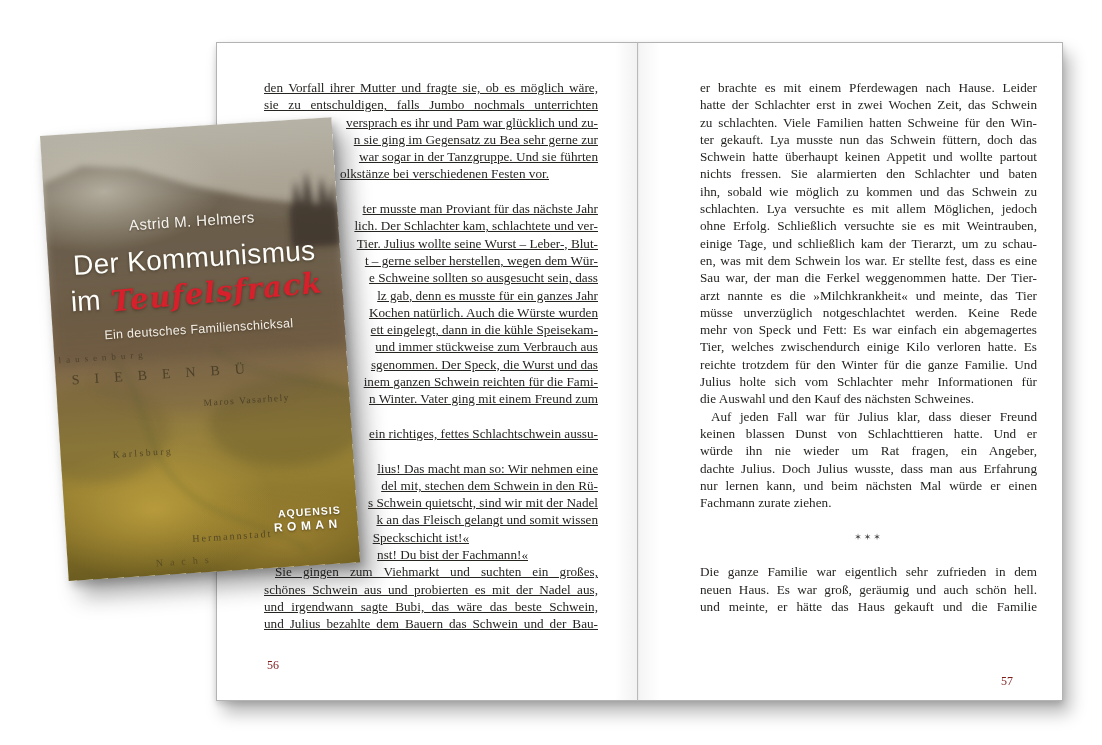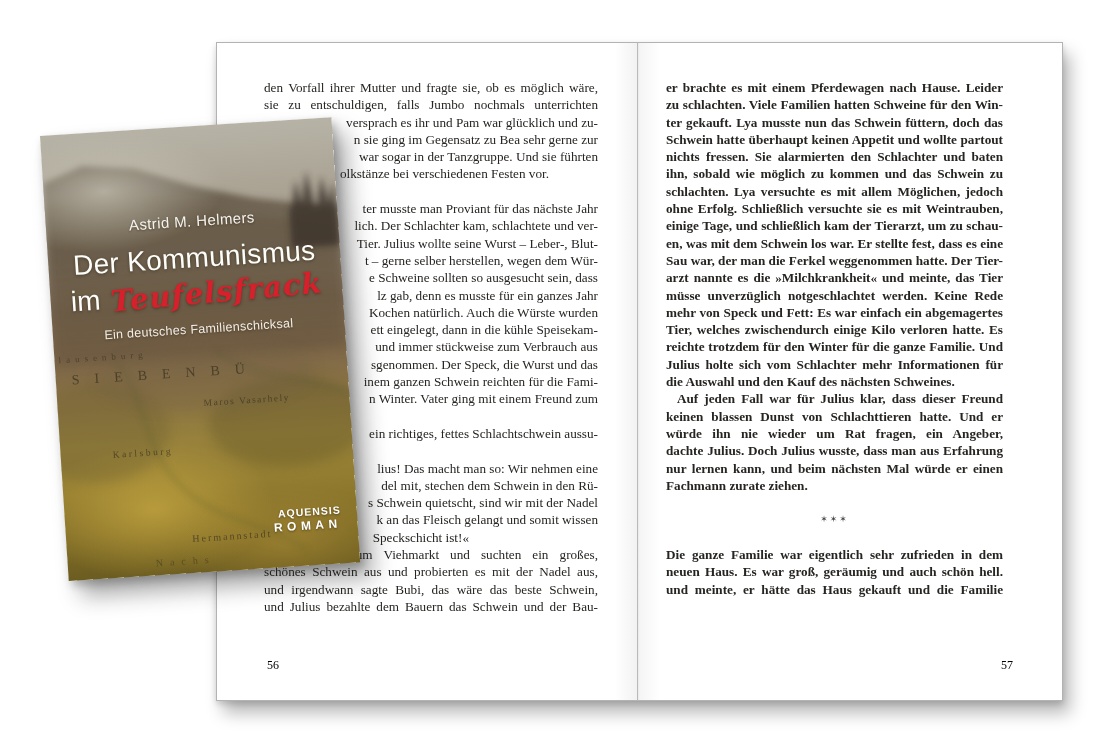--- a/index.html
+++ b/index.html
@@ -26,38 +26,38 @@
     background:linear-gradient(90deg,rgba(0,0,0,0) 0%,rgba(0,0,0,.05) 48%,rgba(0,0,0,.10) 50%,rgba(0,0,0,.04) 55%,rgba(0,0,0,0) 100%);
     pointer-events:none;
   }
   .page{position:absolute;top:0;height:100%;}
   .page.left{left:0;width:420px;}
   .page.right{left:421px;width:424px;}
   .text-col{
     position:absolute;top:36px;
     font-size:13.2px;line-height:17.3px;color:#262522;
   }
-  .page.left  .text-col{left:47px;width:334px;}
-  .page.right .text-col{left:28px;width:337px;font-weight:bold;}
+  .page.left  .text-col{left:47px;width:334px;text-decoration:underline;}
+  .page.right .text-col{left:62px;width:337px;}
   .line{height:17.3px;overflow:hidden;white-space:nowrap;}
   .line.j{white-space:normal;text-align:justify;text-align-last:justify;}
   .line.r{text-align:right;}
   .line.l{text-align:left;}
   .line.ind{padding-left:11px;}
   .line.gap{}
   .line.stars{
     text-align:center;white-space:normal;
     font-family:"DejaVu Sans",sans-serif;
     font-size:9px;letter-spacing:2px;color:#4a4a4a;
   }
   .pagenum{
-    position:absolute;top:615px;font-size:12px;color:#000000;
+    position:absolute;top:615px;font-size:12px;color:#7f1d1d;
   }
   .pagenum.pn-left{left:50px;}
-  .pagenum.pn-right{right:49px;}
+  .pagenum.pn-right{right:49px;margin-top:16px;}
 
   
   .cover{
     position:absolute;left:40px;top:136px;width:292px;height:446px;
     transform:rotate(-3.7deg);transform-origin:0 0;
     box-shadow:12px 16px 22px rgba(30,30,30,.38), 3px 5px 8px rgba(30,30,30,.25);
     overflow:hidden;
     background:linear-gradient(180deg,
       #b6b3a6 0%, #aaa293 16%, #958a7b 28%, #7b6853 40%,
       #7b654a 50%, #8a7344 60%, #97813c 70%, #937d31 80%,
@@ -141,32 +141,34 @@
           <div class="line r">inem ganzen Schwein reichten für die Fami-</div>
           <div class="line r">n Winter. Vater ging mit einem Freund zum</div>
           <div class="line gap"></div>
           <div class="line r">ein richtiges, fettes Schlachtschwein aussu-</div>
           <div class="line gap"></div>
           <div class="line r">lius! Das macht man so: Wir nehmen eine</div>
           <div class="line r">del mit, stechen dem Schwein in den Rü-</div>
           <div class="line r">s Schwein quietscht, sind wir mit der Nadel</div>
           <div class="line r">k an das Fleisch gelangt und somit wissen</div>
           <div class="line r" style="padding-right: 129px;">Speckschicht ist!«</div>
+          <div class="line r" style="padding-right: 70px;">nst! Du bist der Fachmann!«</div>
           <div class="line j ind">Sie gingen zum Viehmarkt und suchten ein großes,</div>
           <div class="line j">schönes Schwein aus und probierten es mit der Nadel aus,</div>
           <div class="line j">und irgendwann sagte Bubi, das wäre das beste Schwein,</div>
           <div class="line j">und Julius bezahlte dem Bauern das Schwein und der Bau-</div>
         </div>
       <div class="pagenum pn-left">56</div>
     </div>
     <div class="gutter-shade"></div>
     <div class="gutter"></div>
     <div class="page right">
       <div class="text-col">
           <div class="line j">er brachte es mit einem Pferdewagen nach Hause. Leider</div>
+          <div class="line j">hatte der Schlachter erst in zwei Wochen Zeit, das Schwein</div>
           <div class="line j">zu schlachten. Viele Familien hatten Schweine für den Win-</div>
           <div class="line j">ter gekauft. Lya musste nun das Schwein füttern, doch das</div>
           <div class="line j">Schwein hatte überhaupt keinen Appetit und wollte partout</div>
           <div class="line j">nichts fressen. Sie alarmierten den Schlachter und baten</div>
           <div class="line j">ihn, sobald wie möglich zu kommen und das Schwein zu</div>
           <div class="line j">schlachten. Lya versuchte es mit allem Möglichen, jedoch</div>
           <div class="line j">ohne Erfolg. Schließlich versuchte sie es mit Weintrauben,</div>
           <div class="line j">einige Tage, und schließlich kam der Tierarzt, um zu schau-</div>
           <div class="line j">en, was mit dem Schwein los war. Er stellte fest, dass es eine</div>
           <div class="line j">Sau war, der man die Ferkel weggenommen hatte. Der Tier-</div>

